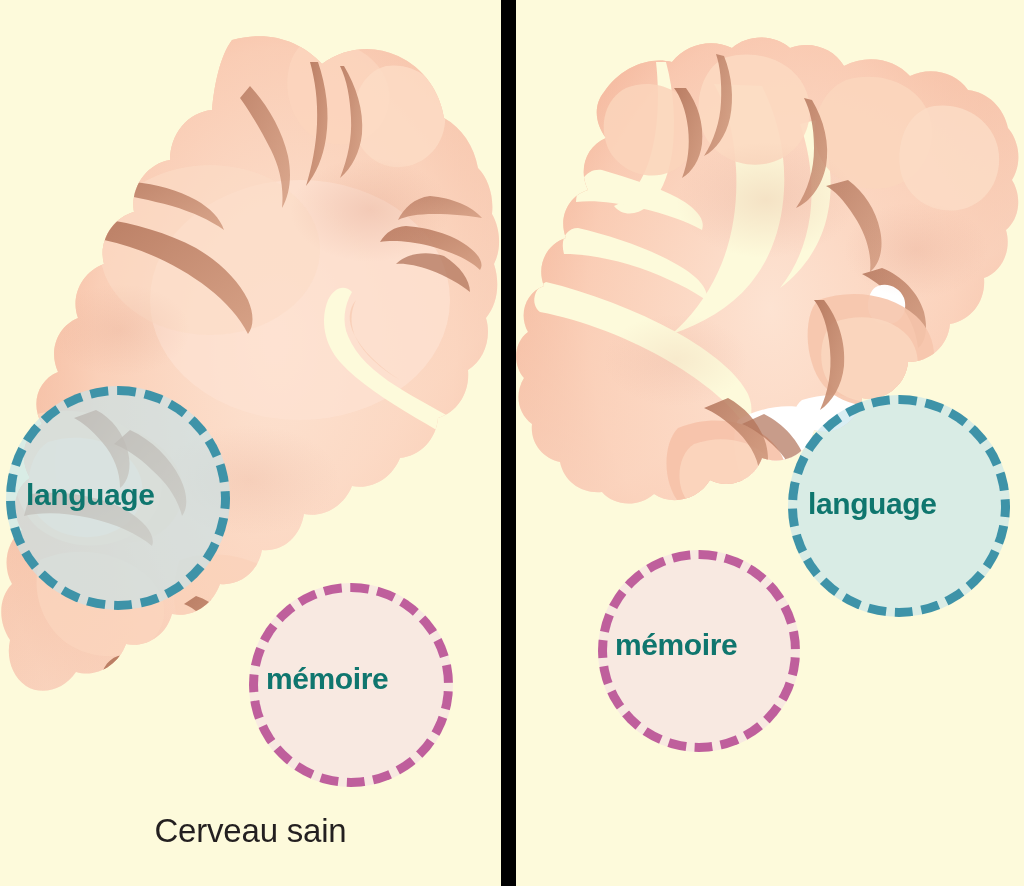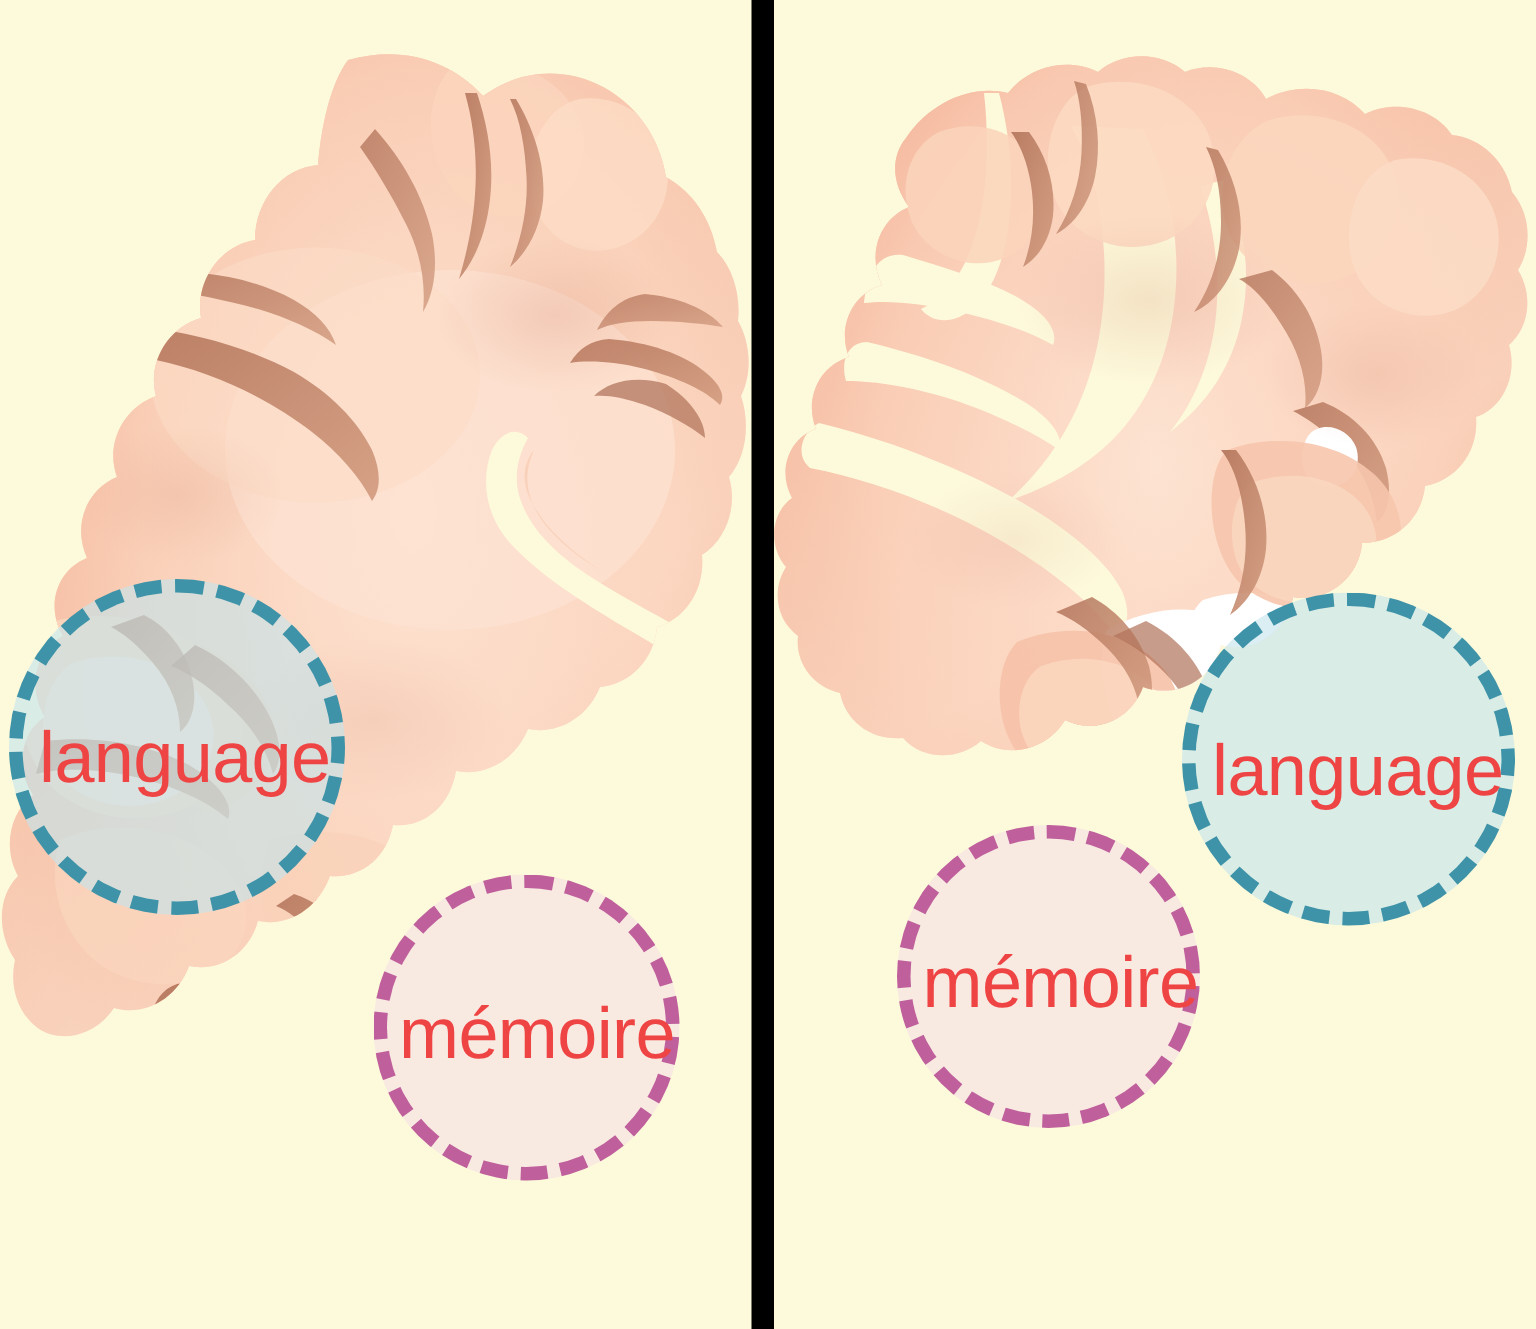--- a/index.html
+++ b/index.html
@@ -67,24 +67,24 @@
   .region-lang {
     border: 9px dashed #3e93a8;
     background: rgba(196, 228, 236, 0.62);
   }
   .region-mem {
     border: 9px dashed #bf5f9c;
     background: rgba(243, 216, 232, 0.50);
   }
   .region-label {
     position: absolute;
-    color: #ef4444;
+    color: #0f766e;
     font-family: "Liberation Sans", sans-serif;
-    font-weight: 400;
-    font-size: 48px;
+    font-weight: 700;
+    font-size: 30px;
     white-space: nowrap;
     letter-spacing: -0.4px;
   }
 </style>
 </head>
 <body>
 
 <div id="figure">
 
   <div class="panel" id="panel-healthy">
@@ -261,20 +261,21 @@
         <ellipse cx="250" cy="480" rx="90" ry="55" fill="url(#hShade1)" opacity="0.3"></ellipse>
       </g>
     </svg>
 
     <div class="region region-lang" style="left:6px; top:386px; width:224px; height:224px;"></div>
     <div class="region-label" style="left:26px; top:478px;">language</div>
 
     <div class="region region-mem" style="left:249px; top:583px; width:204px; height:204px;"></div>
     <div class="region-label" style="left:266px; top:662px;">mémoire</div>
 
+    <div class="caption" id="caption-healthy">Cerveau sain</div>
   </div>
 
   <div id="panel-divider"></div>
 
   <div class="panel" id="panel-diseased">
 
     <svg class="brain-svg" width="508" height="772" viewBox="0 0 508 772">
       <defs>
         <linearGradient id="dCortexA" x1="0.2" y1="0.05" x2="0.8" y2="0.95">
           <stop offset="0%" stop-color="#f2ae92"></stop>

